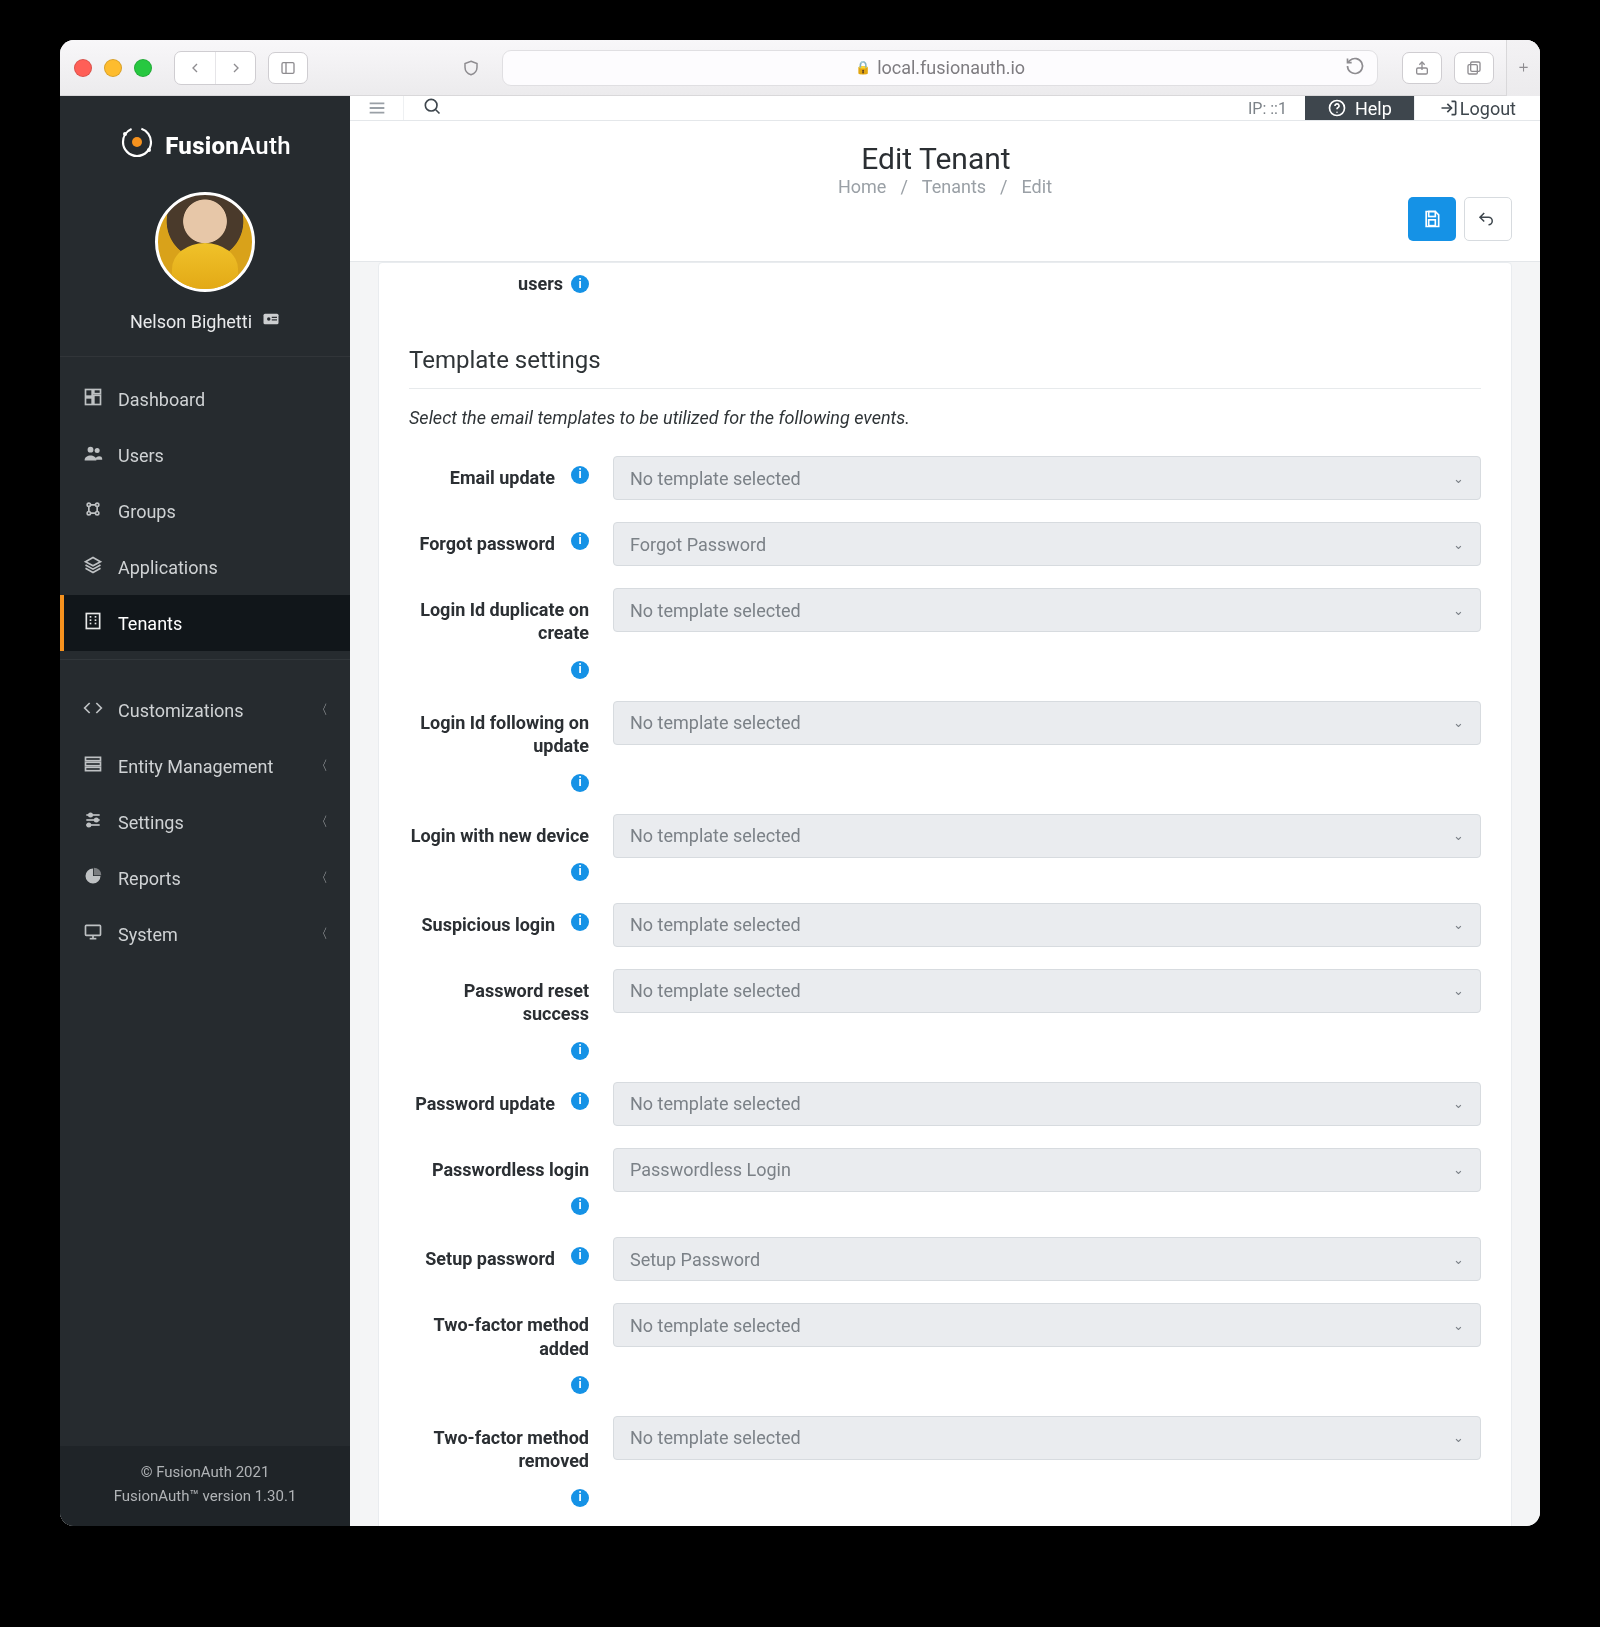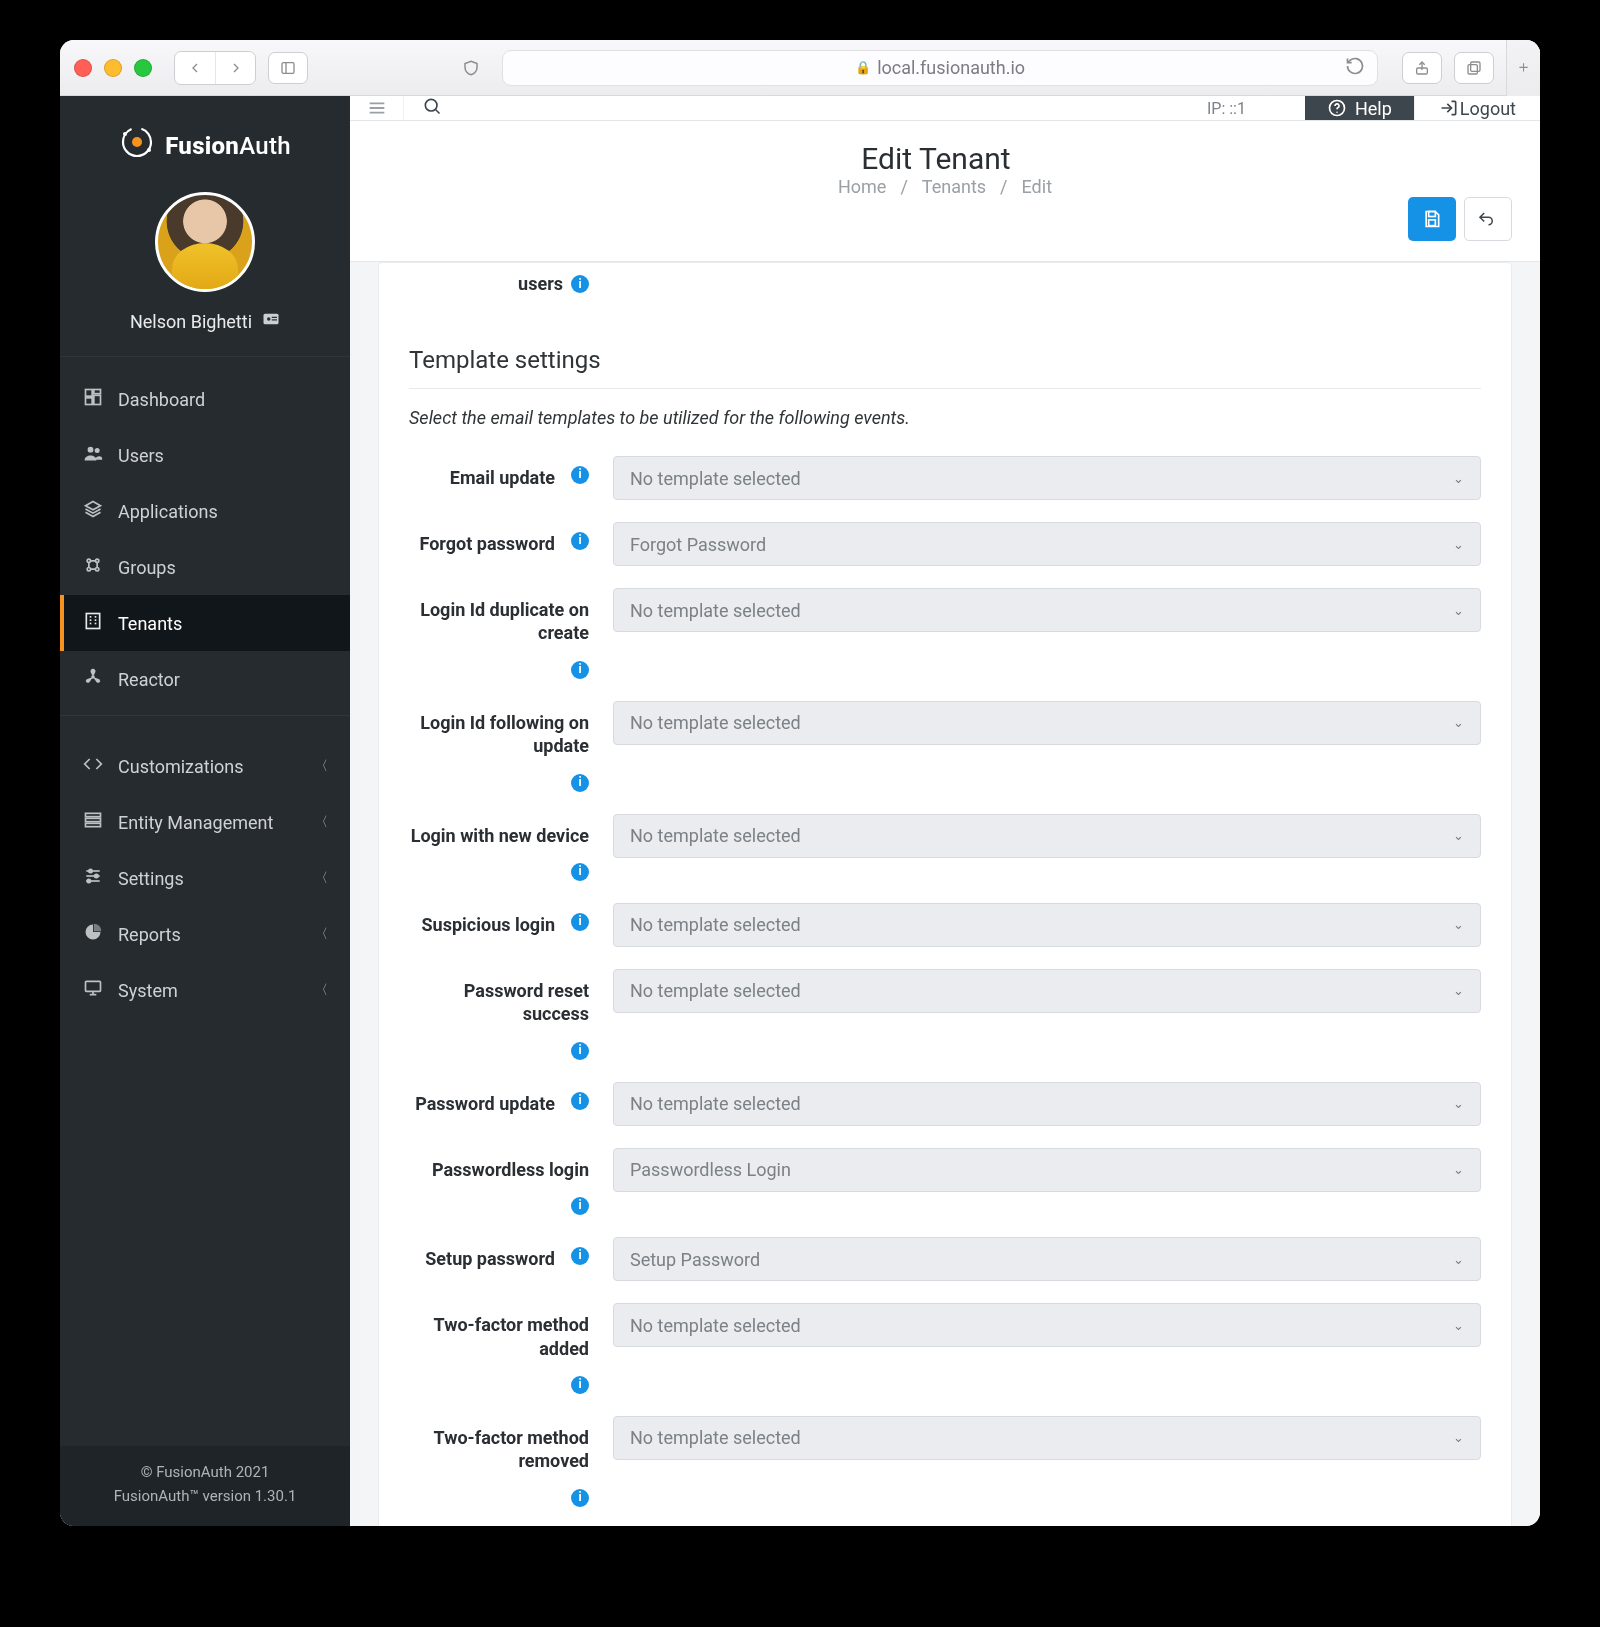--- a/index.html
+++ b/index.html
@@ -185,21 +185,21 @@
     .search-input {
       flex:1; border:none; outline:none; font-size:18px; color:#333;
     }
     .search-input::placeholder { color:#aeb3b8; }
     .ip-box {
       min-width: 90px; padding: 0 18px; display:flex; align-items:center;
       justify-content:flex-end; color:#7c8288; font-size:16px;
     }
     .help-btn {
       background:#3e464d; color:#fff; display:flex; align-items:center; gap:8px;
-      padding: 0 22px; font-size:18px; cursor:pointer;margin-left:41px;
+      padding: 0 22px; font-size:18px; cursor:pointer;
     }
     .logout-btn {
       display:flex; align-items:center; gap:1px;
       padding: 0 24px; font-size:18px; color:#3e464d; cursor:pointer;
       border-left: 1px solid #eef0f2;
     }
 
     .page-header {
       display:flex; align-items:center;
       background:#fff; border-bottom:1px solid #e4e7ea;
@@ -368,56 +368,47 @@
             <span class="nav-icon"><svg class="icon" style="width:20px;height:20px" viewBox="0 0 24 24">
                 <circle cx="9" cy="8" r="3.5"></circle>
                 <circle cx="17" cy="9" r="3"></circle>
                 <path d="M2 20c0-3 3.5-5 7-5s7 2 7 5v1H2z"></path>
                 <path d="M14.5 20c.2-2.5 2.5-4 5-4 2 0 3.5 1 3.5 3v1h-8.5z"></path>
               </svg></span>
             <span>Users</span>
           </div>
           <div class="nav-item">
             <span class="nav-icon"><svg class="icon-stroke" style="width:20px;height:20px" viewBox="0 0 24 24">
-                <path d="M21 8l-9-5-9 5 9 5 9-5z"></path>
-                <path d="M3 12l9 5 9-5"></path>
-                <path d="M3 16l9 5 9-5"></path>
-              </svg></span>
-            <span>Applications</span>
-          </div>
-          <div class="nav-item">
-            <span class="nav-icon"><svg class="icon-stroke" style="width:20px;height:20px" viewBox="0 0 24 24">
                 <circle cx="7" cy="7" r="2"></circle>
                 <circle cx="17" cy="7" r="2"></circle>
                 <circle cx="7" cy="17" r="2"></circle>
                 <circle cx="17" cy="17" r="2"></circle>
                 <path d="M9 7h6M7 9v6M17 9v6M9 17h6"></path>
               </svg></span>
             <span>Groups</span>
+          </div>
+          <div class="nav-item">
+            <span class="nav-icon"><svg class="icon-stroke" style="width:20px;height:20px" viewBox="0 0 24 24">
+                <path d="M21 8l-9-5-9 5 9 5 9-5z"></path>
+                <path d="M3 12l9 5 9-5"></path>
+                <path d="M3 16l9 5 9-5"></path>
+              </svg></span>
+            <span>Applications</span>
           </div>
           <div class="nav-item active">
             <span class="nav-icon"><svg class="icon-stroke" style="width:20px;height:20px" viewBox="0 0 24 24">
                 <rect x="4" y="3" width="16" height="18"></rect>
                 <line x1="8" y1="7" x2="10" y2="7"></line>
                 <line x1="14" y1="7" x2="16" y2="7"></line>
                 <line x1="8" y1="11" x2="10" y2="11"></line>
                 <line x1="14" y1="11" x2="16" y2="11"></line>
                 <line x1="8" y1="15" x2="10" y2="15"></line>
                 <line x1="14" y1="15" x2="16" y2="15"></line>
               </svg></span>
             <span>Tenants</span>
-          </div>
-          <div class="nav-item">
-            <span class="nav-icon"><svg class="icon" style="width:20px;height:20px" viewBox="0 0 24 24">
-                <circle cx="12" cy="12" r="2.2"></circle>
-                <path d="M12 2a3 3 0 0 1 2.6 4.5L12 12 9.4 6.5A3 3 0 0 1 12 2z"></path>
-                <path d="M20.7 17a3 3 0 0 1-4.4 1.2L12 12l5.9 2.1A3 3 0 0 1 20.7 17z"></path>
-                <path d="M3.3 17a3 3 0 0 0 4.4 1.2L12 12 6.1 14.1A3 3 0 0 0 3.3 17z"></path>
-              </svg></span>
-            <span>Reactor</span>
           </div>
         </nav>
       <div class="nav-sep"></div>
       <nav class="nav" id="secondary-nav">
           <div class="nav-item">
             <span class="nav-icon"><svg class="icon-stroke" style="width:20px;height:20px" viewBox="0 0 24 24">
                 <polyline points="8 6 2 12 8 18"></polyline>
                 <polyline points="16 6 22 12 16 18"></polyline>
               </svg></span>
             <span>Customizations</span>

